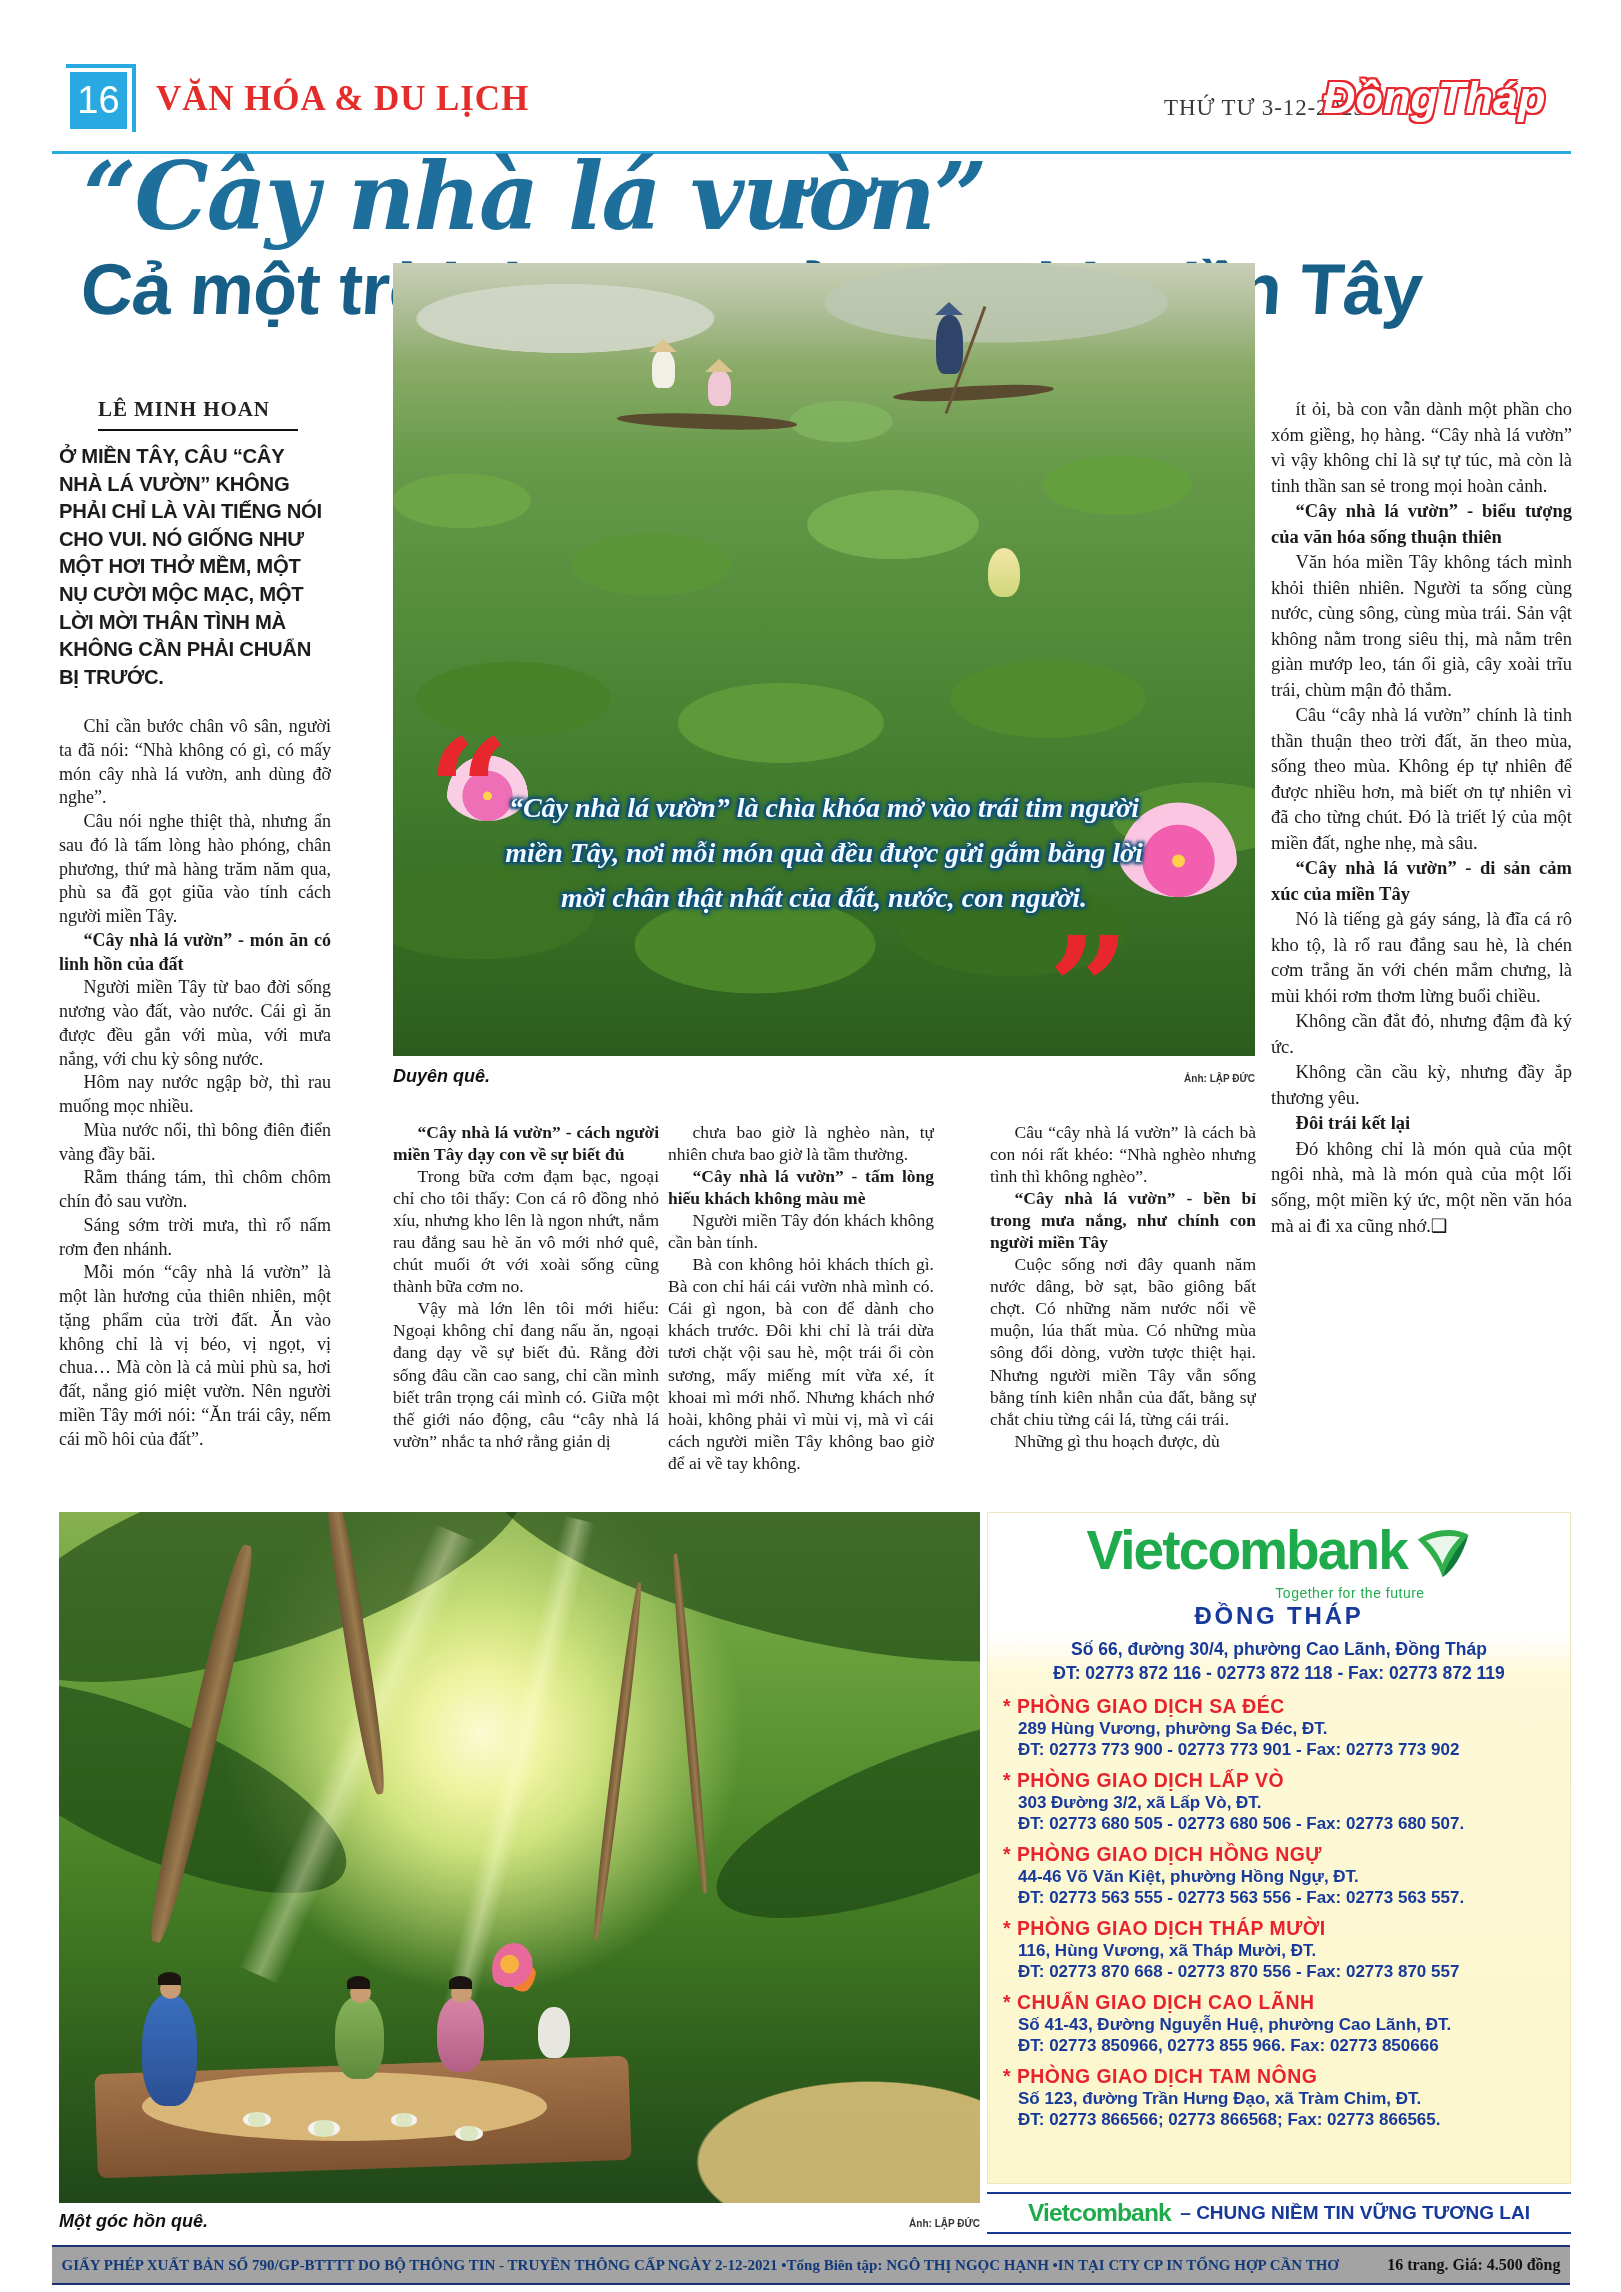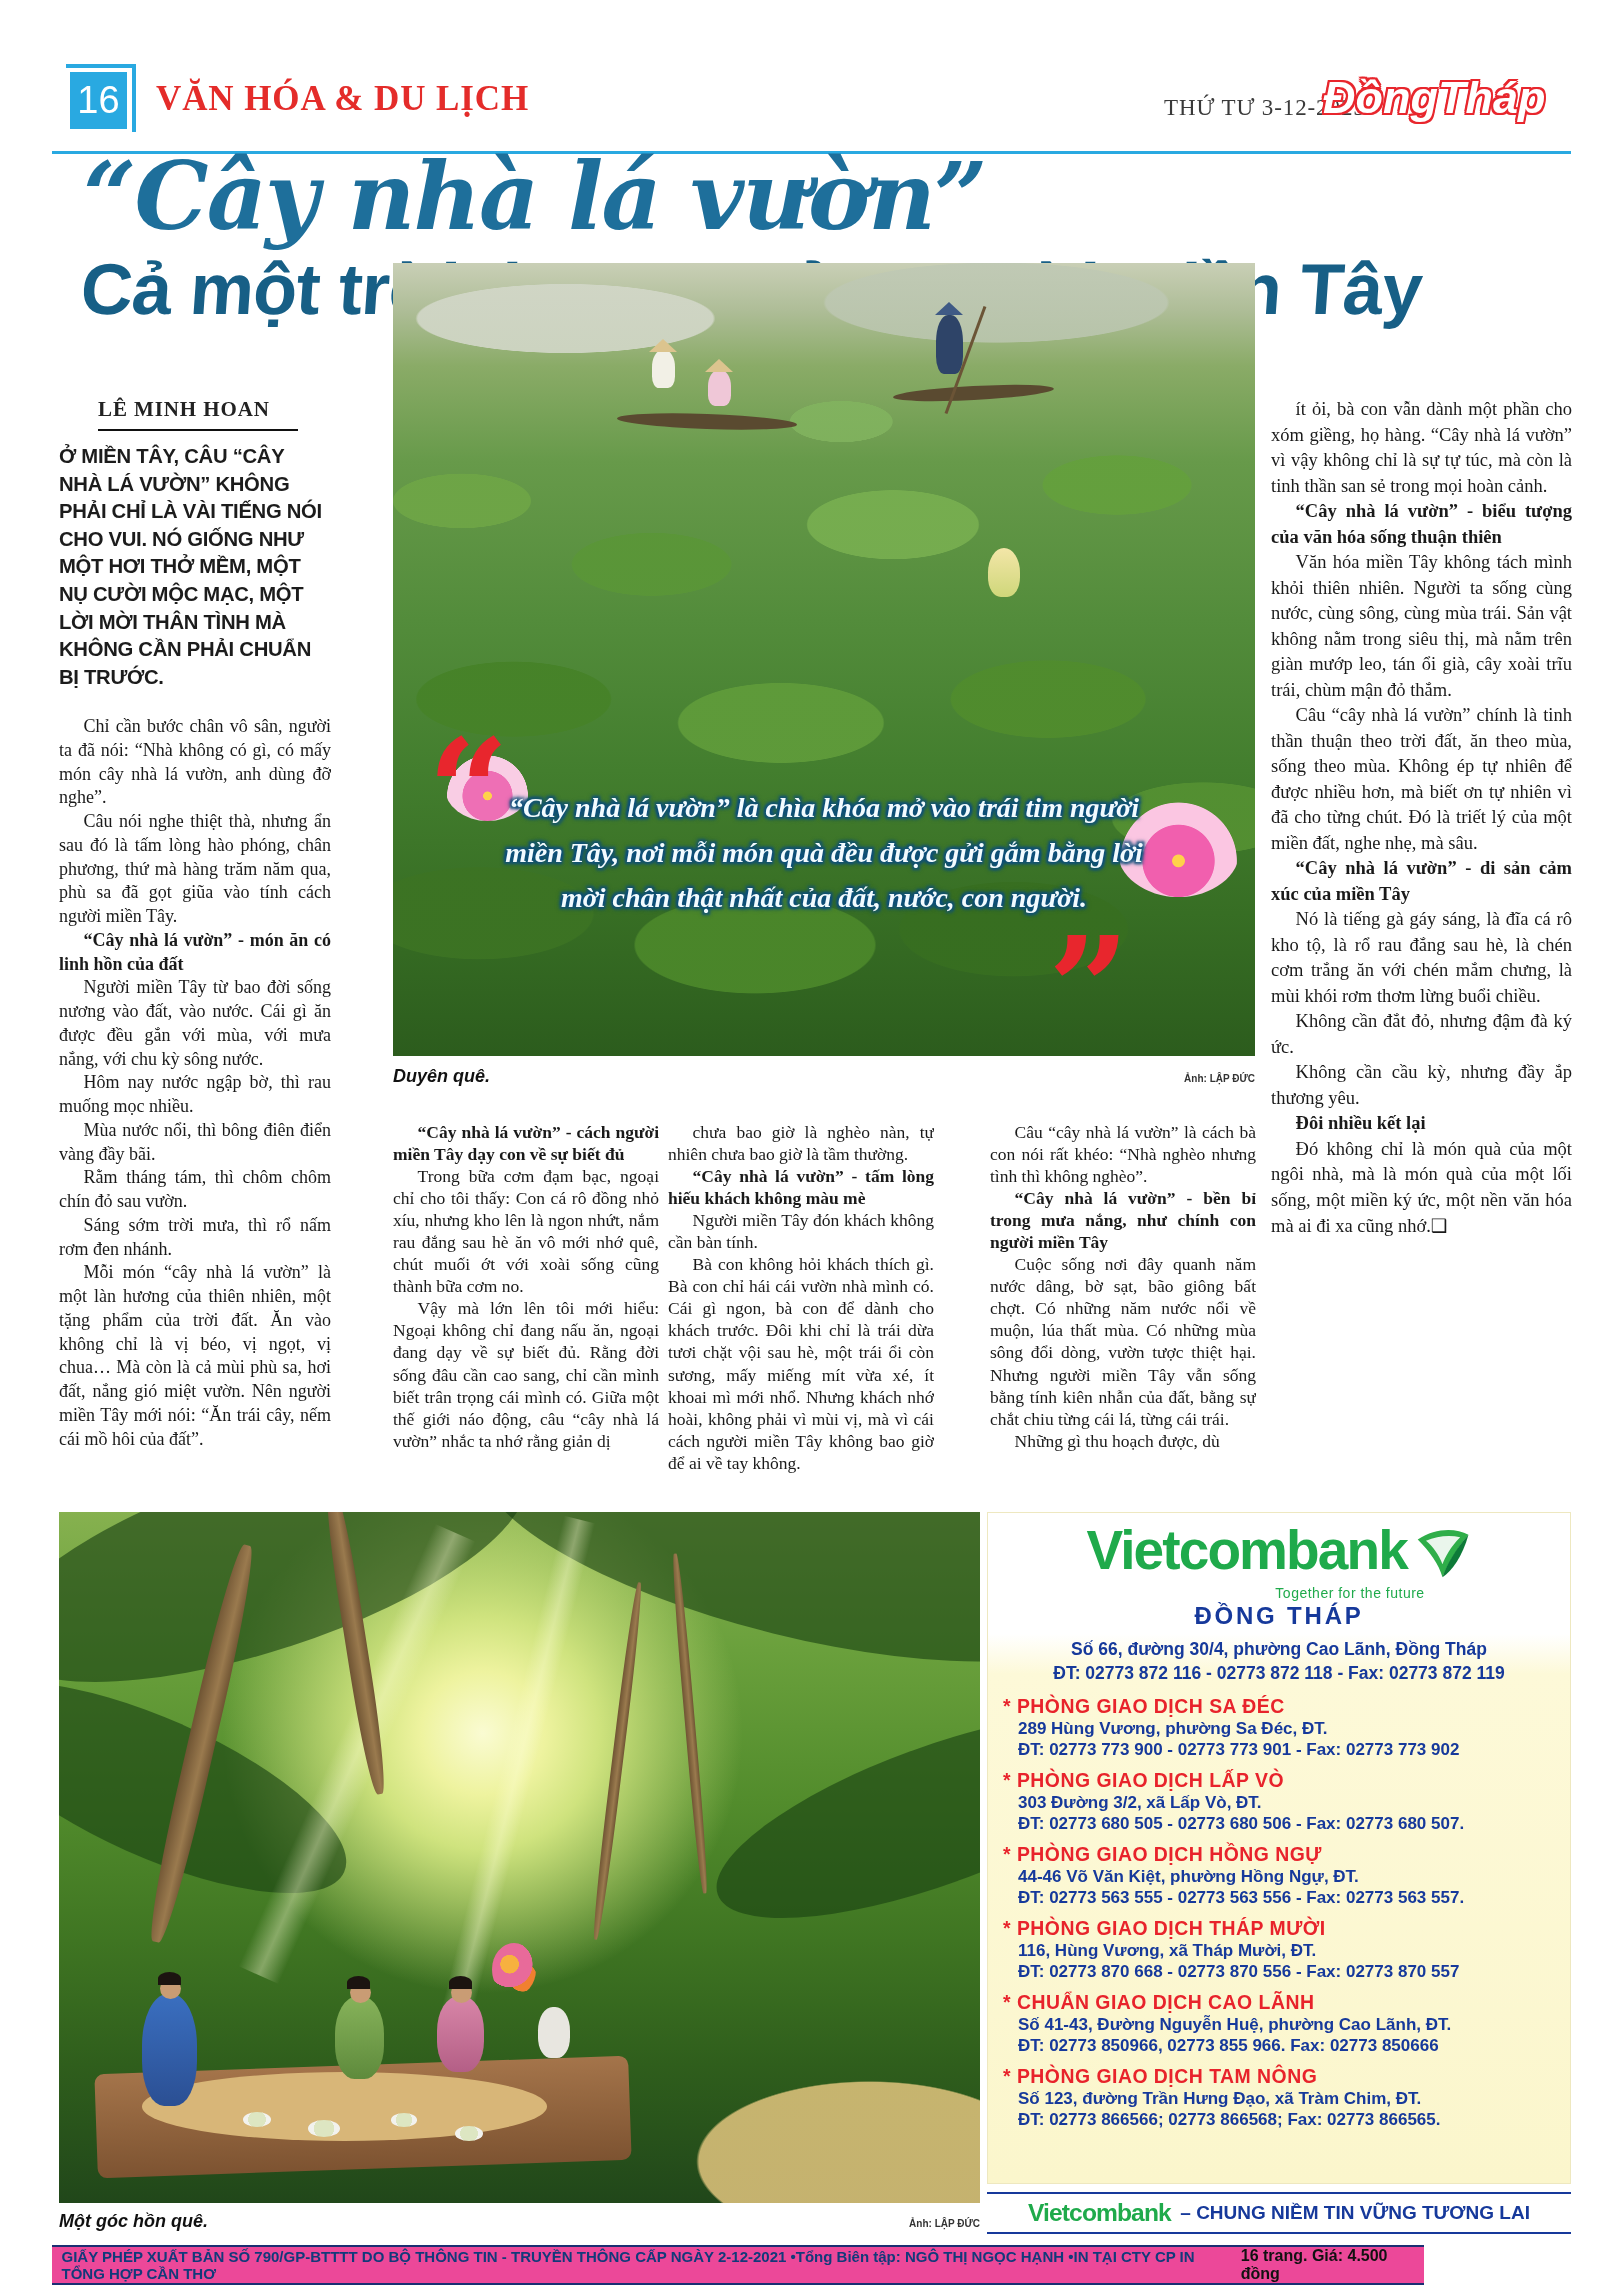--- a/index.html
+++ b/index.html
@@ -106,24 +106,24 @@
   .ad-offices{margin:9.5px 13.2px 0 15px;}
   .office{margin-bottom:8.5px;}
   .office-name{color:#e8232b;font-weight:bold;font-size:19.4px;letter-spacing:0.5px;}
   .office-addr,.office-phone{color:#16399b;font-weight:bold;font-size:17px;line-height:1.25;padding-left:15px;}
   .ad-slogan{position:absolute;left:987px;top:2192px;width:584px;height:42px;background:#fff;
       border-top:2.8px solid #16399b;border-bottom:2.8px solid #16399b;display:flex;align-items:center;
       justify-content:center;gap:9.5px;font-family:"Liberation Sans",sans-serif;box-sizing:border-box;}
   .slogan-mark{font-size:24.6px;font-weight:bold;color:#1faa4b;letter-spacing:-0.9px;}
   .slogan-text{font-size:19px;font-weight:bold;color:#16399b;}
   
-  .footer{position:absolute;left:52px;top:2245px;width:1372px;height:40px;background:#ec4899;
+  .footer{position:absolute;left:52px;top:2245px;width:1518px;height:40px;background:#a3a3a3;
       border-top:2.8px solid #1b2f73;border-bottom:2.8px solid #1b2f73;box-sizing:border-box;
       display:flex;align-items:center;justify-content:space-between;padding:0 9.5px;
-      font-family:Liberation Sans, sans-serif;}
+      font-family:Liberation Serif, serif;}
   .footer-left{font-size:15px;font-weight:bold;color:#123a7a;}
   .footer-right{font-size:16px;font-weight:bold;color:#111;}
 </style>
 </head>
 <body>
 
 <div class="page">
 
   <div class="hdr-corner-top"></div>
   <div class="hdr-corner-side"></div>
@@ -201,21 +201,21 @@
     </div>
   <div class="col col5">
       <p class="para">ít ỏi, bà con vẫn dành một phần cho xóm giềng, họ hàng. “Cây nhà lá vườn” vì vậy không chỉ là sự tự túc, mà còn là tinh thần san sẻ trong mọi hoàn cảnh.</p>
       <p class="para subhead">“Cây nhà lá vườn” - biểu tượng của văn hóa sống thuận thiên</p>
       <p class="para">Văn hóa miền Tây không tách mình khỏi thiên nhiên. Người ta sống cùng nước, cùng sông, cùng mùa trái. Sản vật không nằm trong siêu thị, mà nằm trên giàn mướp leo, tán ổi già, cây xoài trĩu trái, chùm mận đỏ thắm.</p>
       <p class="para">Câu “cây nhà lá vườn” chính là tinh thần thuận theo trời đất, ăn theo mùa, sống theo mùa. Không ép tự nhiên để được nhiều hơn, mà biết ơn tự nhiên vì đã cho từng chút. Đó là triết lý của một miền đất, nghe nhẹ, mà sâu.</p>
       <p class="para subhead">“Cây nhà lá vườn” - di sản cảm xúc của miền Tây</p>
       <p class="para">Nó là tiếng gà gáy sáng, là đĩa cá rô kho tộ, là rổ rau đắng sau hè, là chén cơm trắng ăn với chén mắm chưng, là mùi khói rơm thơm lừng buổi chiều.</p>
       <p class="para">Không cần đắt đỏ, nhưng đậm đà ký ức.</p>
       <p class="para">Không cần cầu kỳ, nhưng đầy ắp thương yêu.</p>
-      <p class="para subhead">Đôi nhiều kết lại</p>
+      <p class="para subhead">Đôi trái kết lại</p>
       <p class="para">Đó không chỉ là món quà của một ngôi nhà, mà là món quà của một lối sống, một miền ký ức, một nền văn hóa mà ai đi xa cũng nhớ.❑</p>
     </div>
 
   <div class="photo2">
     <div class="frond" style="left:-8%;top:-6%;width:60%;height:26%;transform:rotate(-18deg);"></div>
     <div class="frond" style="left:45%;top:-10%;width:70%;height:28%;transform:rotate(14deg);"></div>
     <div class="frond" style="left:-12%;top:30%;width:45%;height:20%;transform:rotate(24deg);"></div>
     <div class="frond" style="left:70%;top:34%;width:50%;height:20%;transform:rotate(-20deg);"></div>
     <div class="ray" style="left:30%;top:0;width:44px;height:70%;transform:rotate(24deg);"></div>
     <div class="ray" style="left:48%;top:0;width:32px;height:75%;transform:rotate(14deg);"></div>

